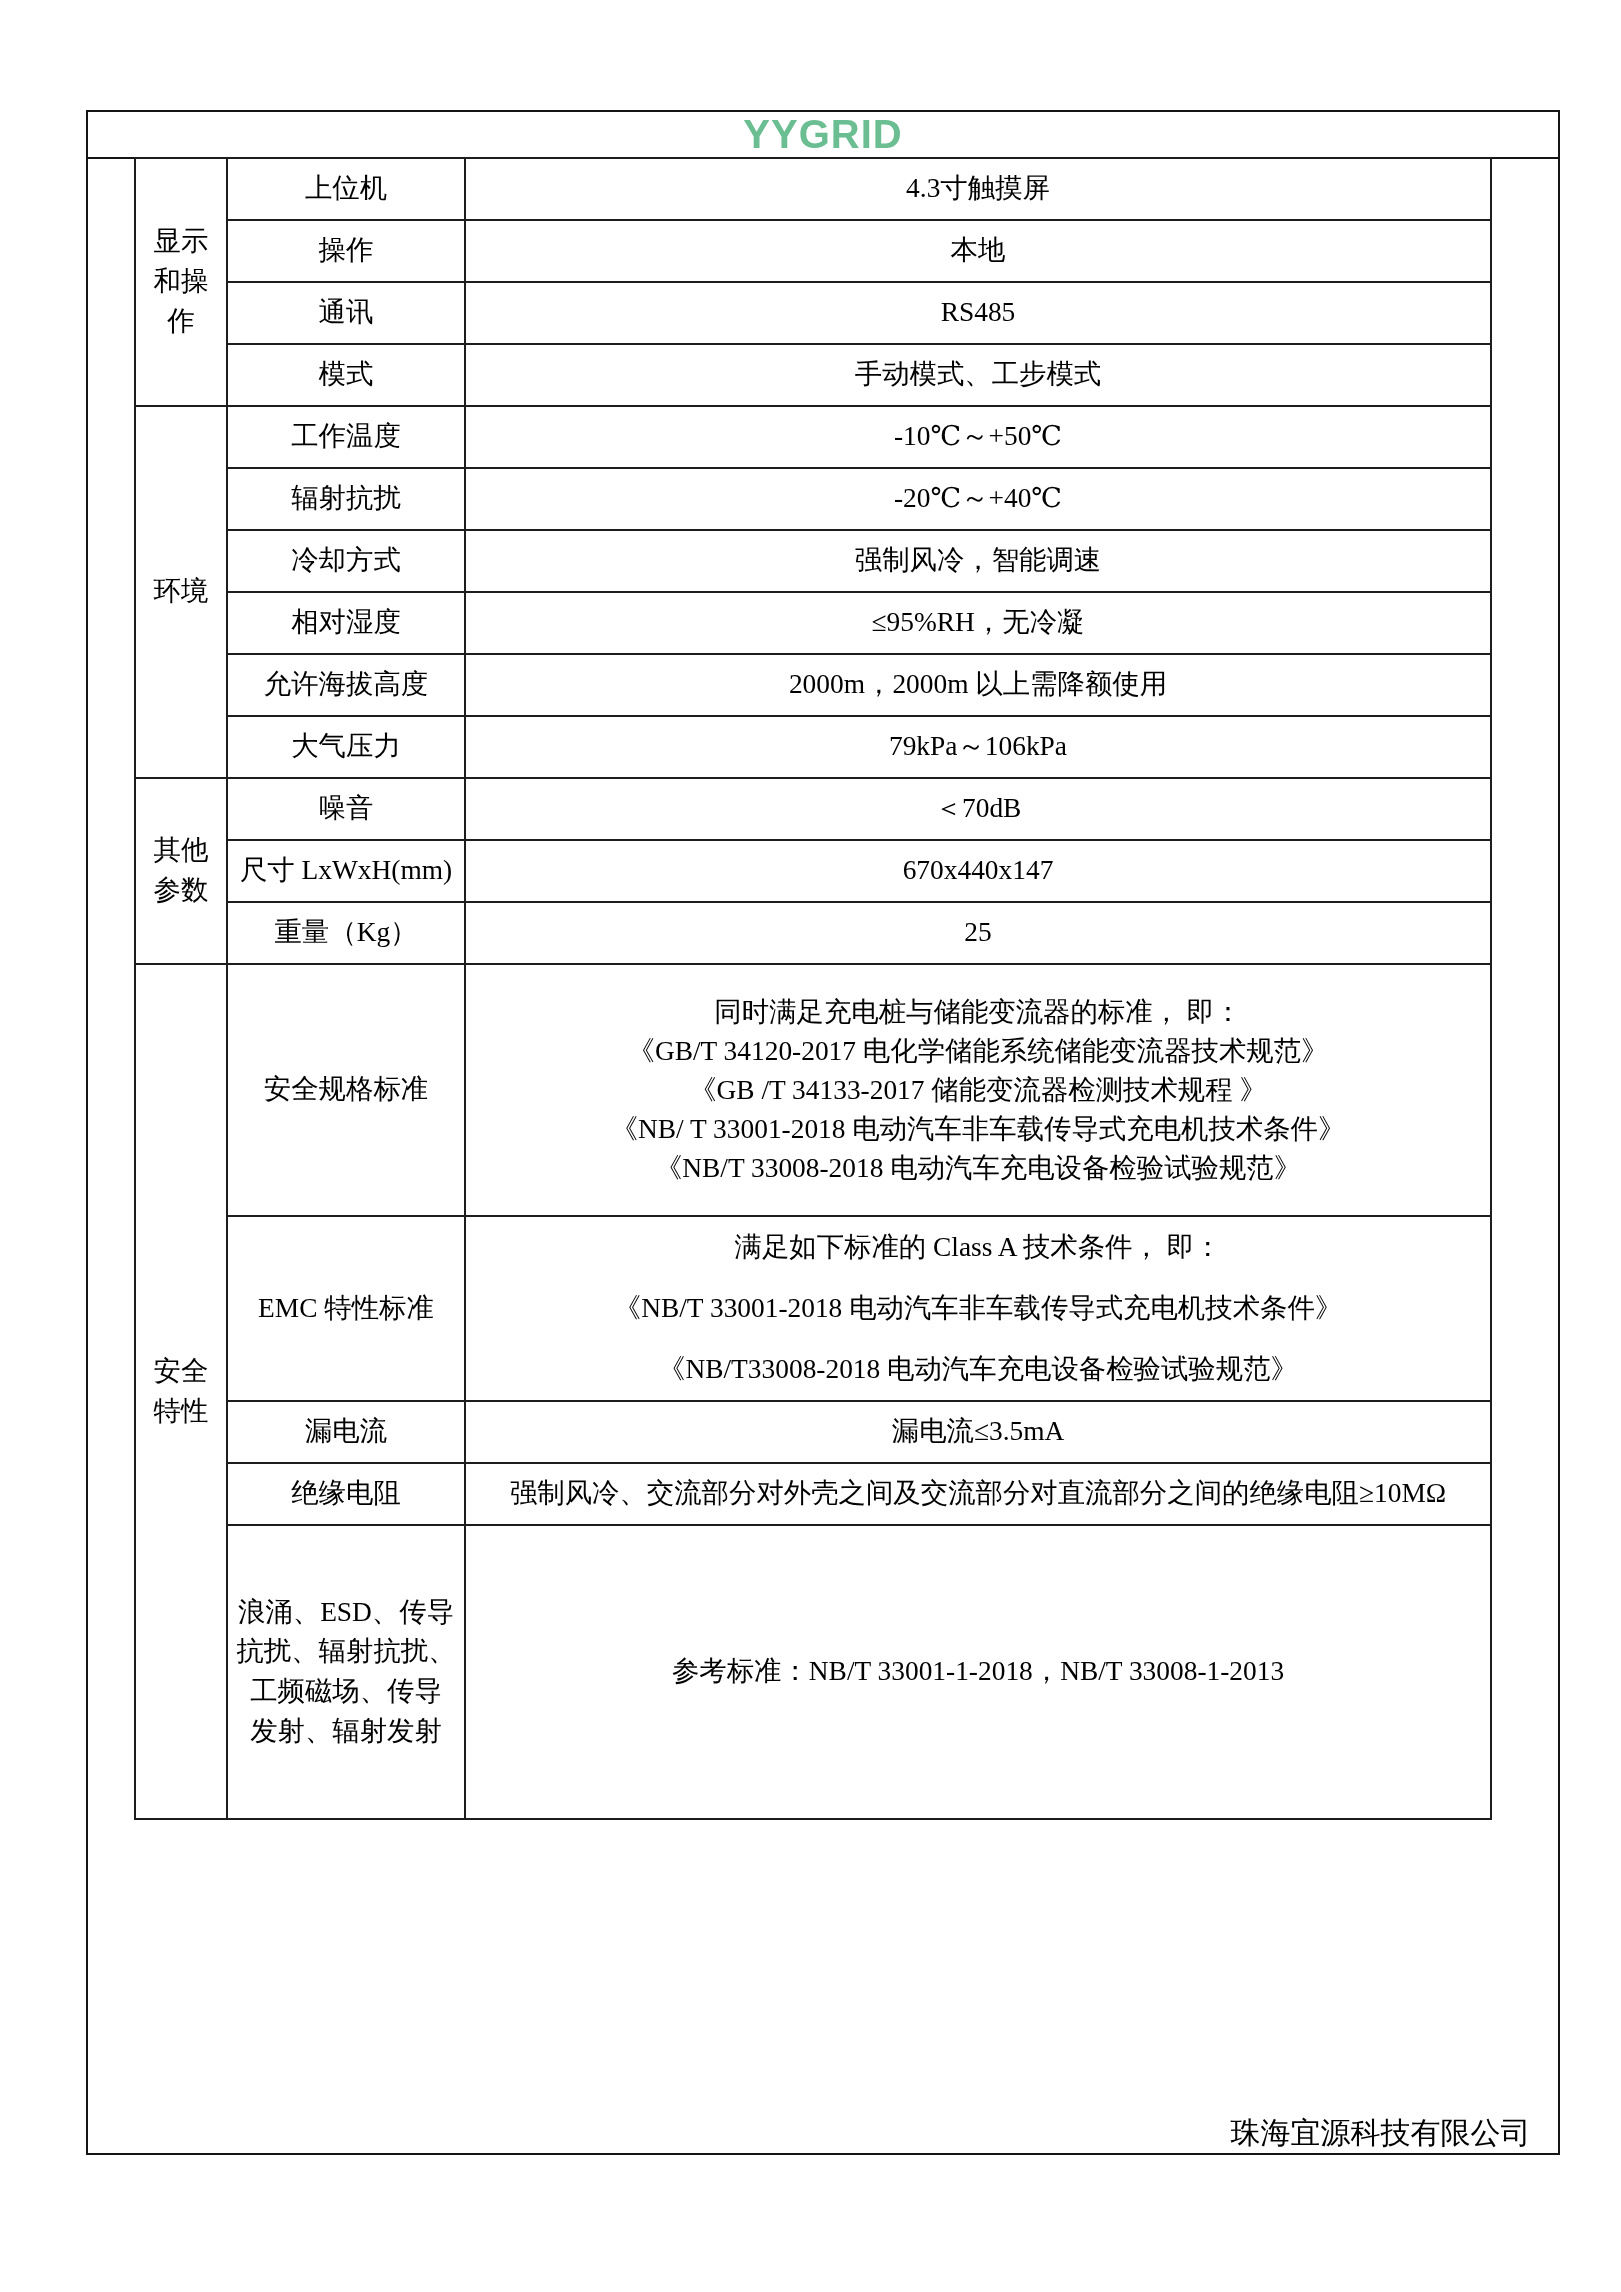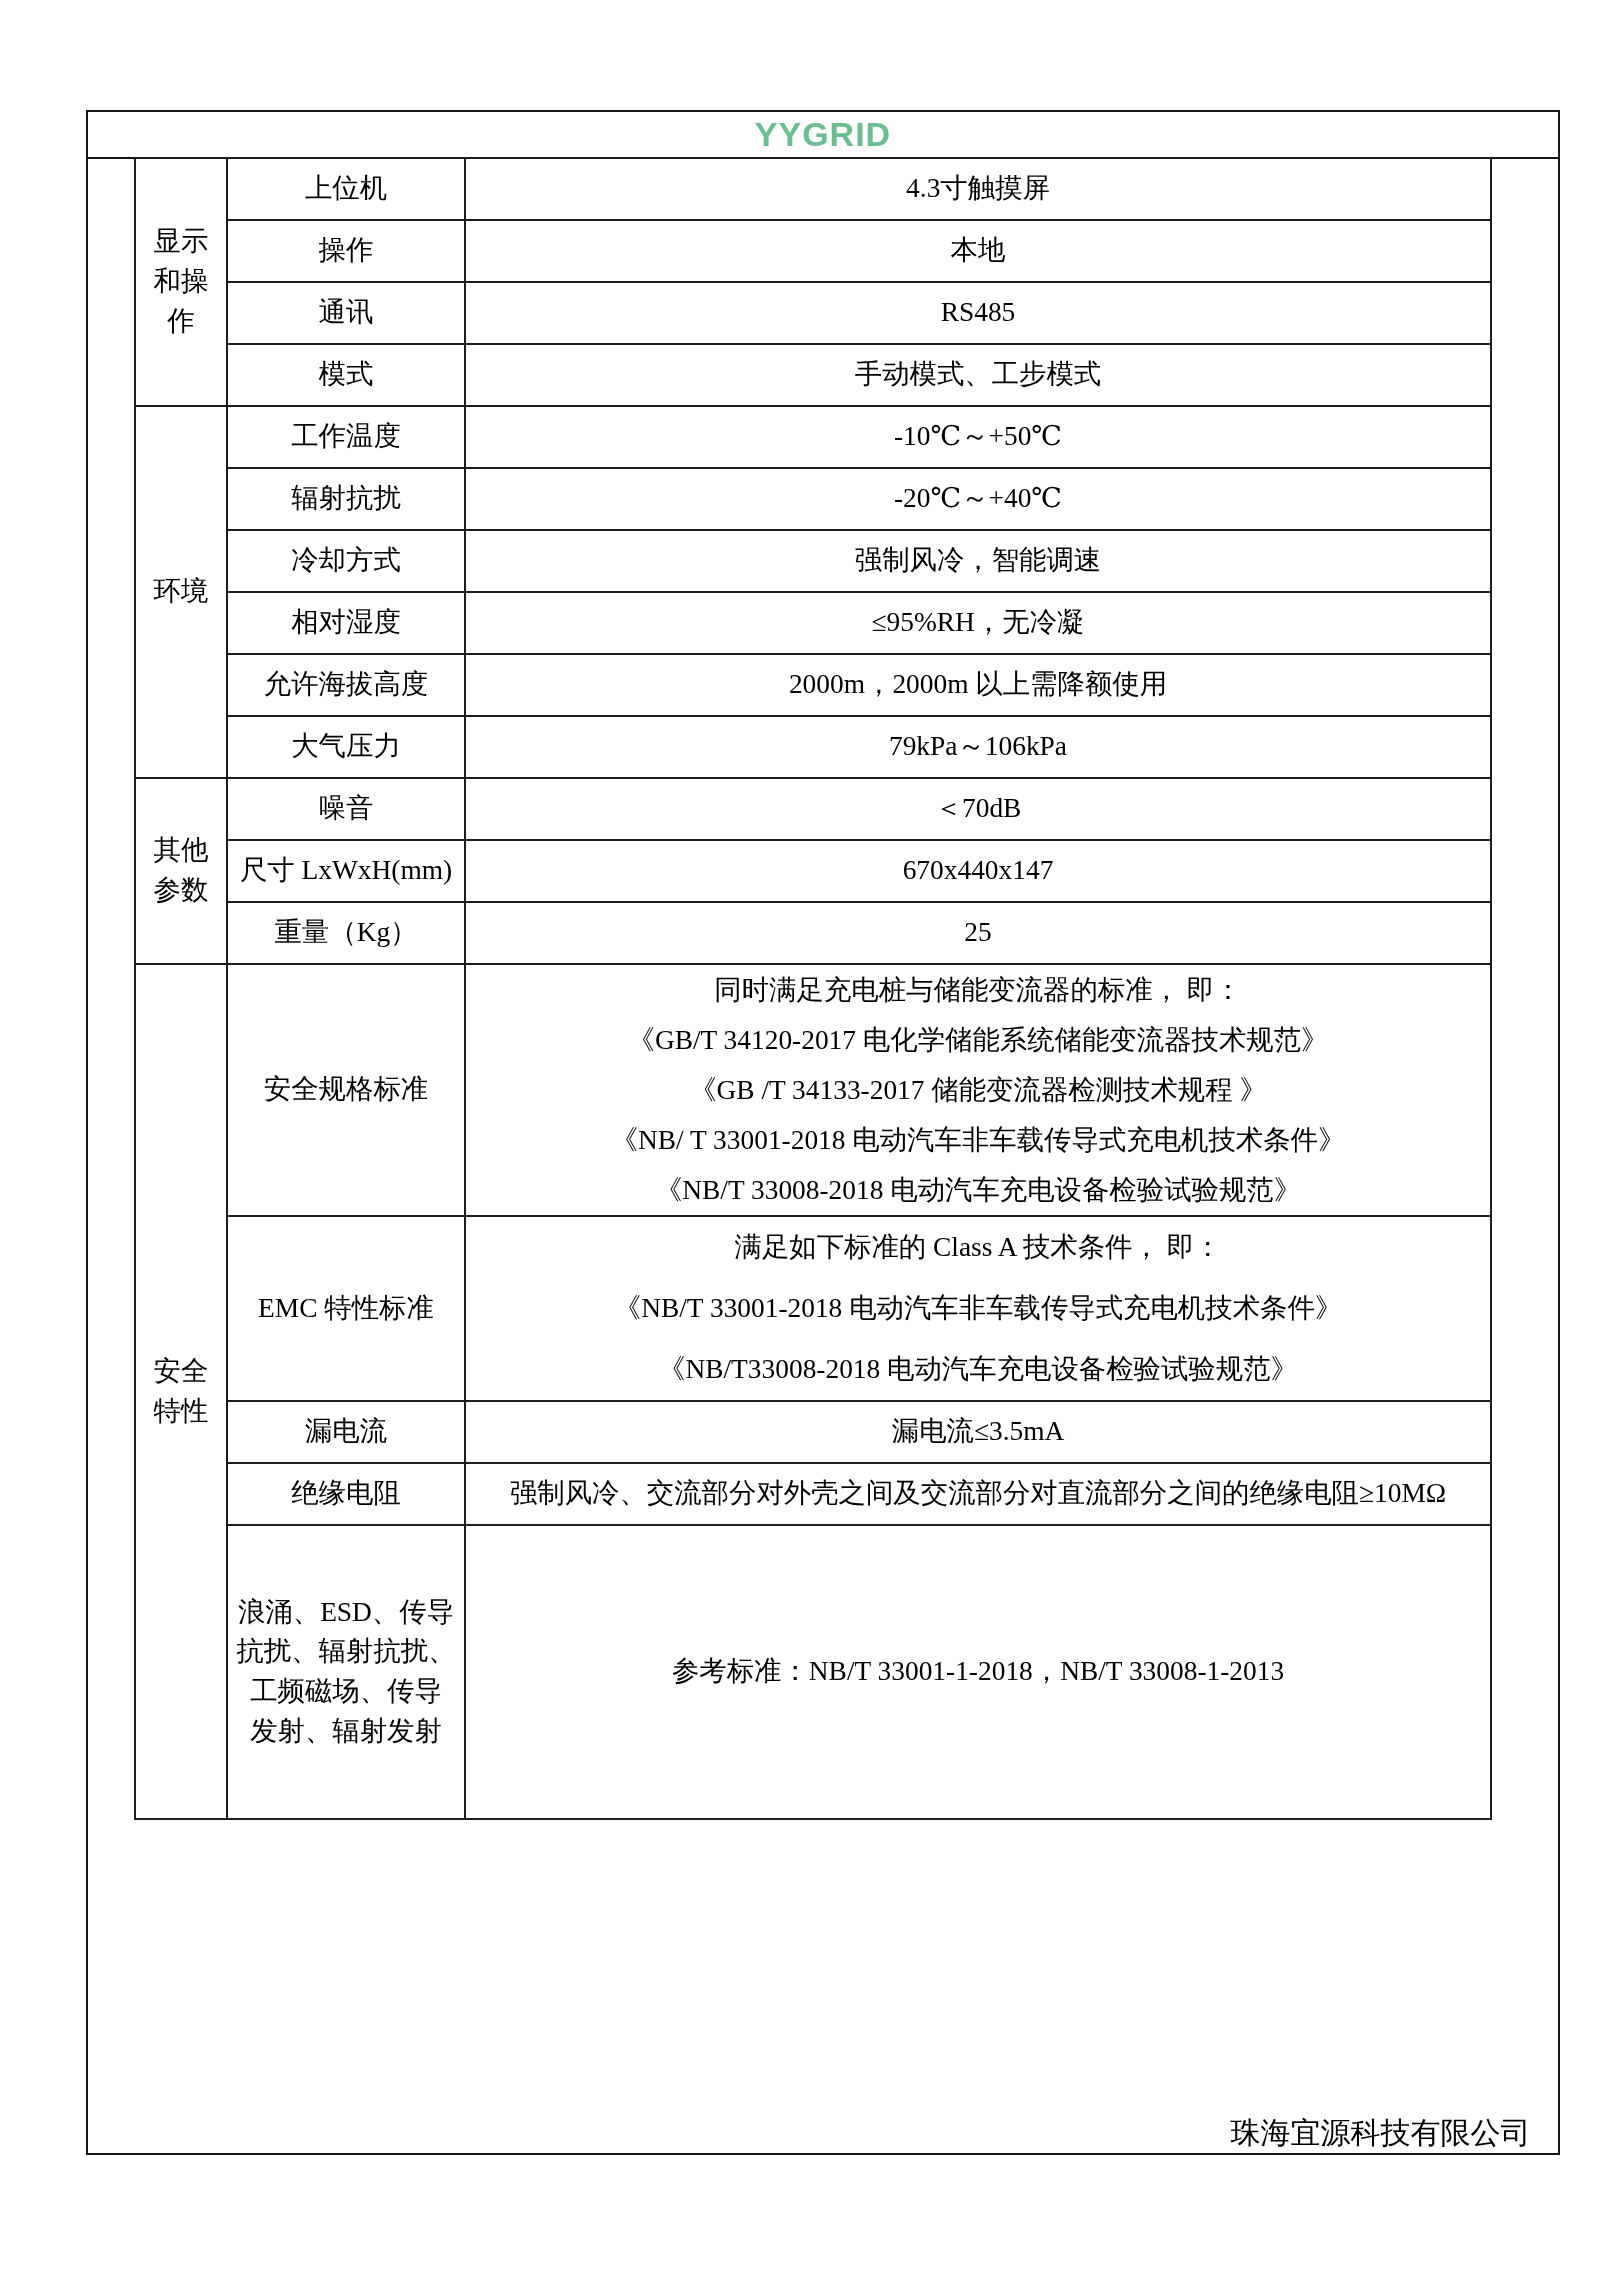--- a/index.html
+++ b/index.html
@@ -10,38 +10,38 @@
   .sheet{
     position:absolute;left:86px;top:110px;width:1470px;height:2041px;
     border:2.9px solid #151515;background:#fff;
   }
   .logo-row{
     height:45px;border-bottom:2px solid #151515;
     display:flex;align-items:center;justify-content:center;
   }
   .logo-text{
     font-family:"Liberation Sans","DejaVu Sans",sans-serif;
-    font-weight:bold;font-size:34px;color:#6abe92;letter-spacing:1px;
+    font-weight:bold;font-size:40px;color:#6abe92;letter-spacing:1px;
   }
   table.spec{
     position:absolute;left:46px;top:45px;width:1357px;
     border-collapse:collapse;table-layout:fixed;
   }
   table.spec td{
     border:2px solid #1d1d1d;font-size:27.4px;text-align:center;
     padding:0;vertical-align:middle;line-height:1.45;
   }
   col.c1{width:92px;} col.c2{width:238px;} col.c3{width:1026px;}
   tr.rs{height:62px;}
   tr.rspec{height:252px;}
   tr.remc{height:154px;}
   tr.rsurge{height:294px;}
   td.g{white-space:pre-line;line-height:1.9;}
   td.ml{white-space:pre-line;}
-  tr.rspec td.v{line-height:50px;border-radius:23px;}
+  tr.rspec td.v{line-height:39px;border-radius:23px;}
   tr.remc td.v{line-height:61px;margin-left:17px;}
   td.surge{white-space:pre-line;text-align:left;padding-left:13.7px;line-height:61px;}
   .note{position:absolute;left:7.8px;top:1639px;font-size:29px;}
   .company{position:absolute;right:27.4px;top:2001px;font-size:30px;}
 </style>
 </head>
 <body>
 
 <div class="sheet">
 

